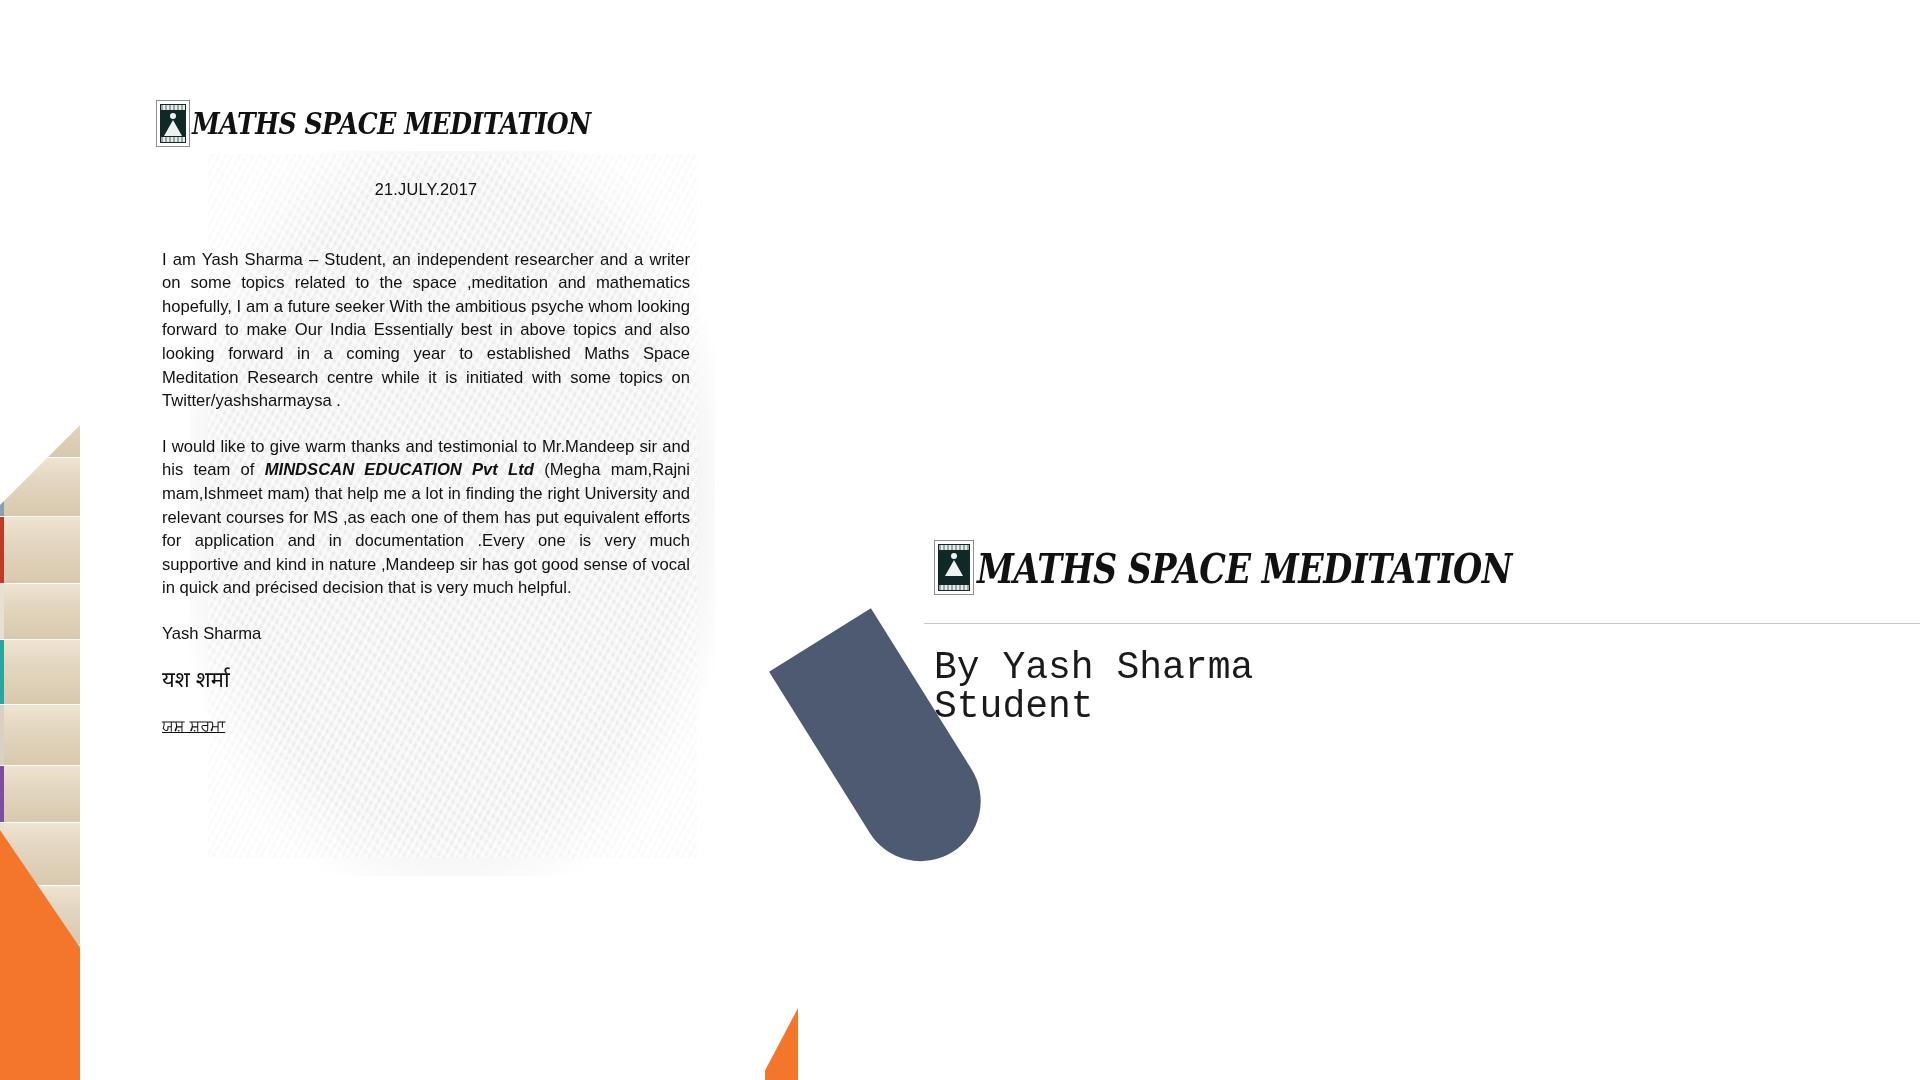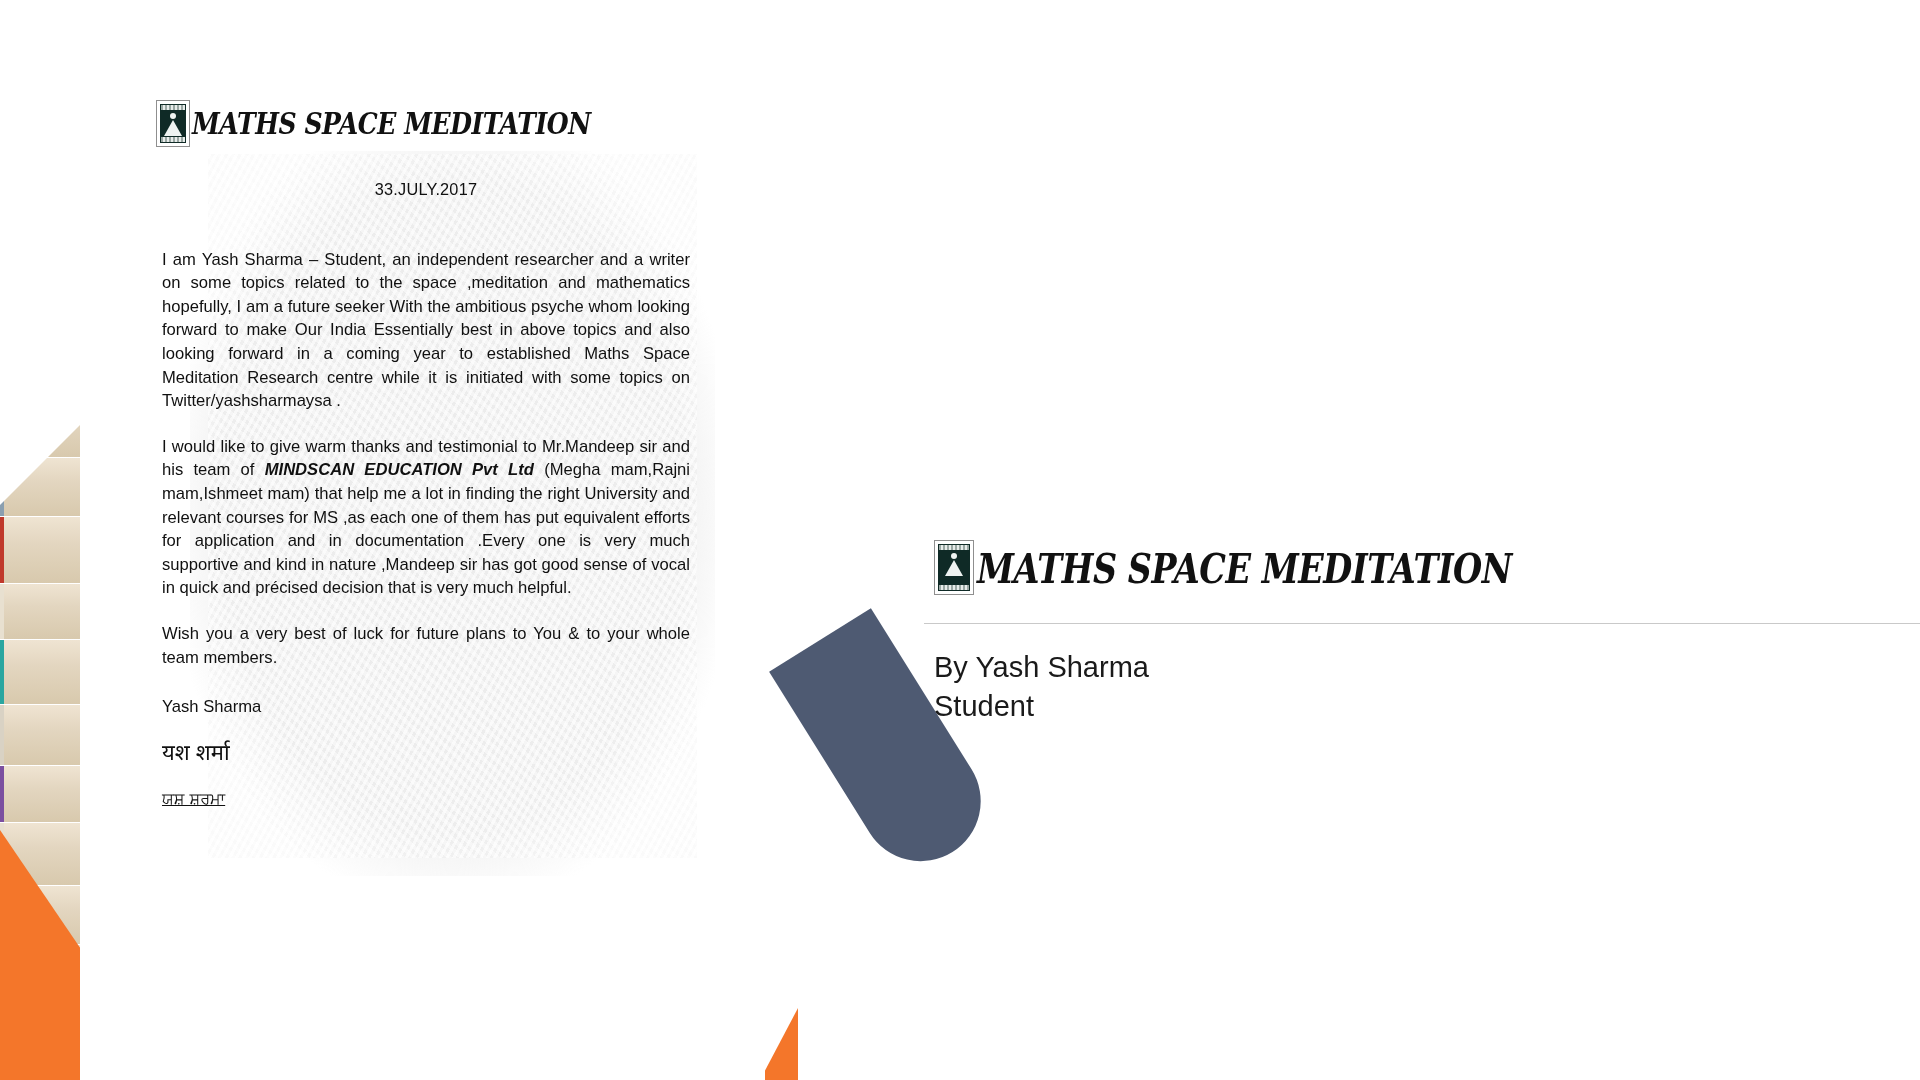--- a/index.html
+++ b/index.html
@@ -239,23 +239,24 @@
   .divider {
     margin-top: 28px;
     margin-left: 4px;
     width: 996px;
     height: 1px;
     background: #c9c9c9;
   }
   .byline {
     margin-top: 24px;
     padding-left: 14px;
-    font-size: 29px;
+    font-size: 38px;
     line-height: 39px;
     color: #1a1a1a;
+    font-family: Liberation Mono, monospace;
   }
   .byline .role { display: block; }
 </style>
 </head>
 <body>
 
 <div class="books-photo">
   <div class="book" style="top:0px;height:62px;">
       <div class="edge" style="background:#2f4b63;"></div>
       <div class="pages"></div>
@@ -308,27 +309,26 @@
   <div class="letterhead">
     <span class="logo-badge">
       <span class="inner"></span>
       <span class="frame-top"></span>
       <span class="frame-bottom"></span>
     </span>
     <span class="brand-text">MATHS SPACE MEDITATION</span>
   </div>
 
   <div class="letter-body">
-    <div class="letter-date">33.JULY.2017</div>
+    <div class="letter-date">21.JULY.2017</div>
 
     <p>I am Yash Sharma – Student, an independent researcher and a writer on some topics   related to the space ,meditation and mathematics hopefully, I am a future seeker With the ambitious psyche whom looking forward to make Our India Essentially best in above topics and also looking forward in a coming year to established Maths Space Meditation Research centre while it is initiated with some topics on Twitter/yashsharmaysa .</p>
 
     <p><span>I would like to give warm thanks and testimonial to Mr.Mandeep sir and his team of </span><b class="org">MINDSCAN EDUCATION Pvt Ltd</b><span> (Megha mam,Rajni mam,Ishmeet mam) that help me a lot in finding the right University and relevant courses for MS ,as  each one of them has put equivalent efforts   for  application and in documentation .Every one is very much supportive and kind in nature ,Mandeep sir has got good sense of vocal  in  quick and  précised decision that is  very much  helpful.</span></p>
 
-    <p class="last-para">Wish you a very best of luck for future plans to You &amp; to your whole team members.</p>
 
     <p class="sig-line">Yash Sharma</p>
     <p class="sig-line sig-hi">यश शर्मा</p>
     <p class="sig-line sig-pa">ਯਸ਼ ਸ਼ਰਮਾ</p>
   </div>
 </div>
 
 <div class="right-panel">
   <div class="right-brand">
     <span class="logo-badge">

